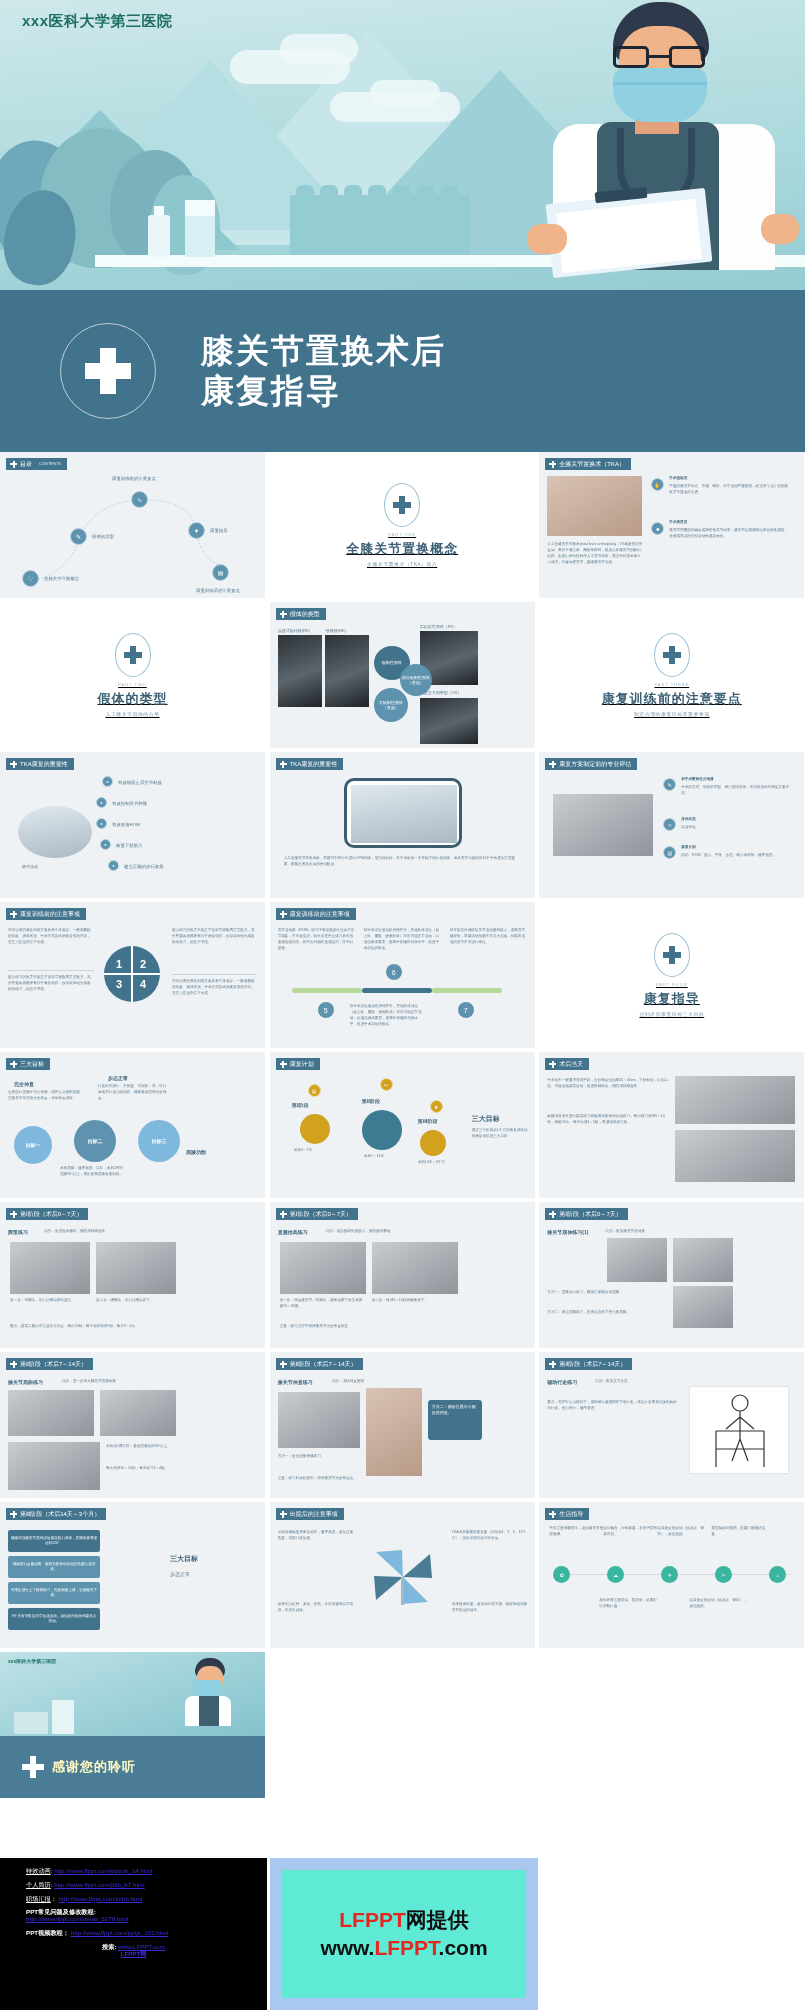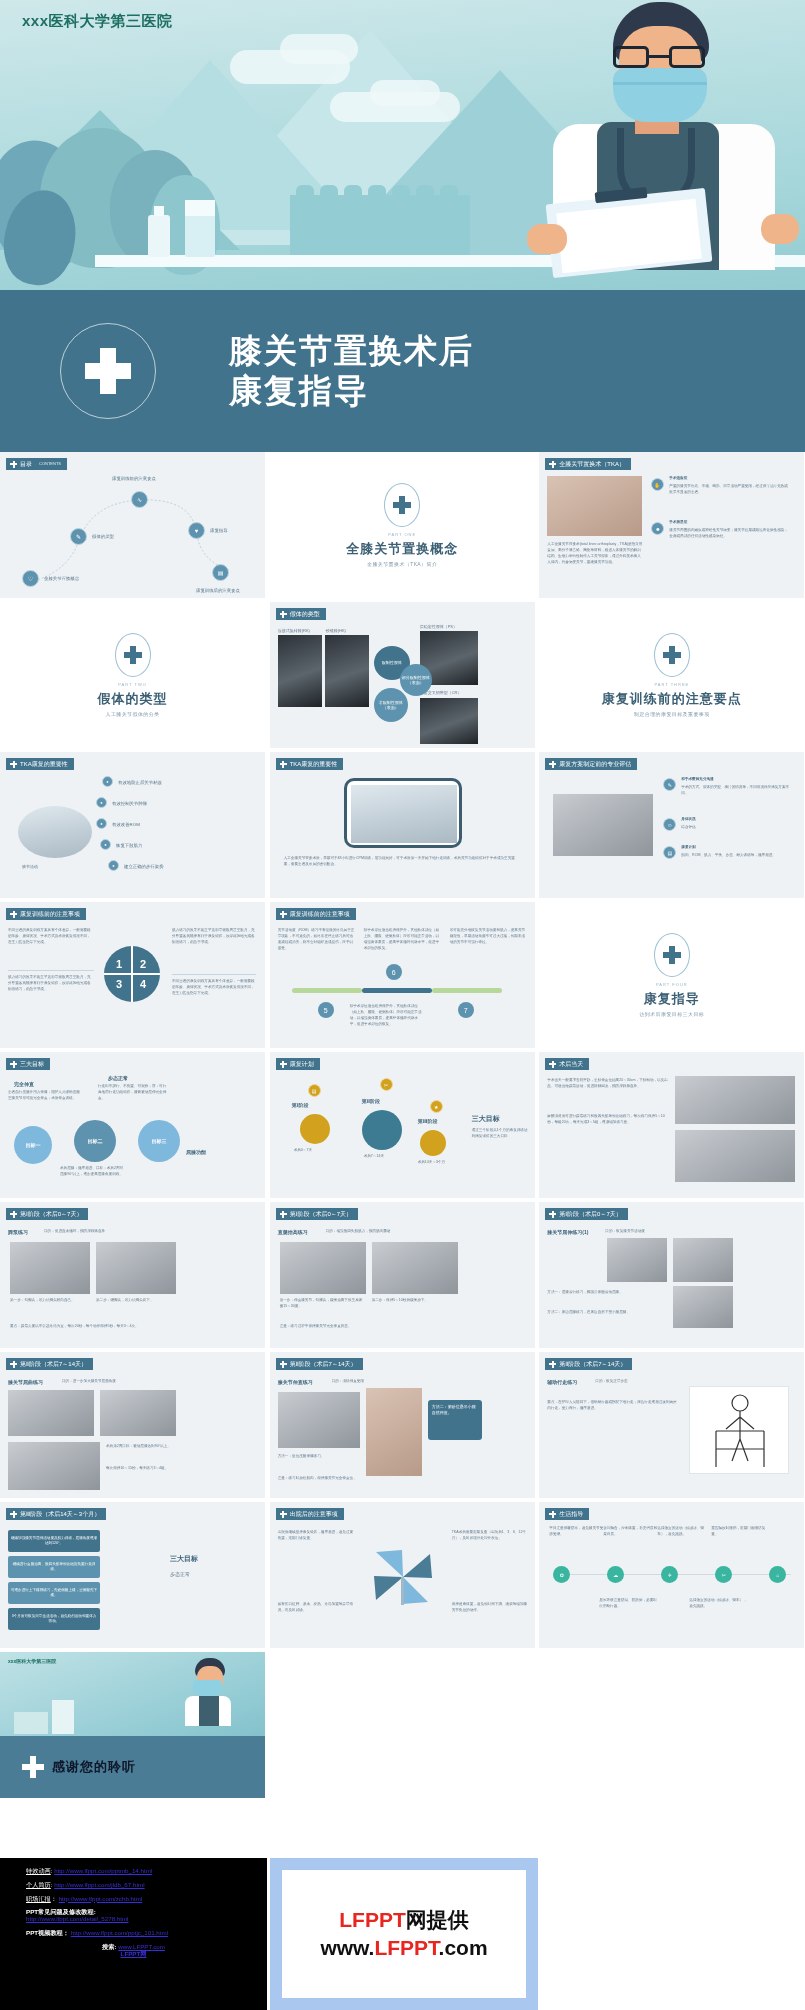--- a/index.html
+++ b/index.html
@@ -89,32 +89,33 @@
     width:96px; height:96px; margin-left:60px; border-radius:50%;
     border:1px solid rgba(255,255,255,.65);
     display:flex; align-items:center; justify-content:center; flex:0 0 auto;
   }
   .cross { position:relative; width:46px; height:46px; }
   .cross::before,.cross::after{content:"";position:absolute;background:#fff;}
   .cross::before{left:15px;top:0;width:16px;height:46px;}
   .cross::after{left:0;top:15px;width:46px;height:16px;}
   .title-text { margin-left:45px; color:#fff; }
   .title-text .l1,.title-text .l2{
-    font-size:33px; font-weight:bold; line-height:1.22; letter-spacing:2px;margin-left:28px;
+    font-size:33px; font-weight:bold; line-height:1.22; letter-spacing:2px;
   }
 
   
   .grid {
     position:absolute; left:0; top:452px; width:805px;
     display:grid; grid-template-columns:repeat(3,1fr);
     gap:4px 4px; background:#ffffff; padding:0 0 0 0;
   }
   .slide {
     position:relative; width:265px; height:146px; overflow:hidden;
     background:#eef2f5;
+    text-decoration:underline;
   }
   .slide.plain { background:#ffffff; }
 
   .sbar {
     position:absolute; left:6px; top:6px; height:12px;
     background:#42738d; color:#fff; font-size:6px; line-height:12px;
     padding:0 6px 0 4px; display:flex; align-items:center; gap:3px;
     max-width:210px; white-space:nowrap; overflow:hidden;
   }
   .sbar::after{
@@ -176,21 +177,21 @@
 
   
   .thanks{position:relative;width:100%;height:100%;
     background:linear-gradient(160deg,#bfe2e6,#8fc9d2 60%,#6fb4c1);}
   .thanks .band{position:absolute;left:0;bottom:0;width:100%;height:62px;background:#4a7c96;
     display:flex;align-items:center;gap:8px;padding-left:22px;}
   .thanks .band .cx{position:relative;width:22px;height:22px;}
   .thanks .band .cx::before,.thanks .band .cx::after{content:"";position:absolute;background:#fff;}
   .thanks .band .cx::before{left:8px;top:0;width:6px;height:22px;}
   .thanks .band .cx::after{left:0;top:8px;width:22px;height:6px;}
-  .thanks .band .t{font-size:13px;color:#0f172a;font-weight:bold;letter-spacing:1px;}
+  .thanks .band .t{font-size:13px;color:#fef9c3;font-weight:bold;letter-spacing:1px;}
   .thanks .hn{position:absolute;left:8px;top:6px;font-size:5px;color:#1e6f63;font-weight:bold;}
 
   
   .footer-row{ position:absolute; left:0; top:1858px; width:805px; height:152px; }
   .links-box{
     position:absolute; left:0; top:0; width:267px; height:152px;
     background:#000; color:#ffffff; padding:10px 0 0 26px;
     font-size:6.2px; line-height:1.1;
   }
   .links-box .row{ margin-bottom:7px; color:#ffffff; }
@@ -198,21 +199,21 @@
   .links-box a{ color:#3a2fd6; text-decoration:underline; }
   .links-box .center{ text-align:center; padding-right:26px; margin-top:4px;}
   .links-box .center a{ color:#3a2fd6; }
   .links-box .brand{ color:#3a2fd6; font-weight:bold; text-decoration:underline;}
 
   .logo-box{
     position:absolute; left:270px; top:0; width:268px; height:152px;
     background:#aac7ef; display:flex; align-items:center; justify-content:center;
   }
   .logo-inner{
-    width:244px; height:128px; background:#ffffff;
+    width:244px; height:128px; background:#5eead4;
     display:flex; flex-direction:column; align-items:center; justify-content:center;
   }
   .logo-inner .l1{font-size:21px;font-weight:bold;line-height:1.35;}
   .logo-inner .l2{font-size:21px;font-weight:bold;line-height:1.35;}
   .red{color:#e8251f;}
   .blk{color:#101010;}
   .blank-box{position:absolute;left:541px;top:0;width:264px;height:152px;background:#fff;}
 </style>
 </head>
 <body>

